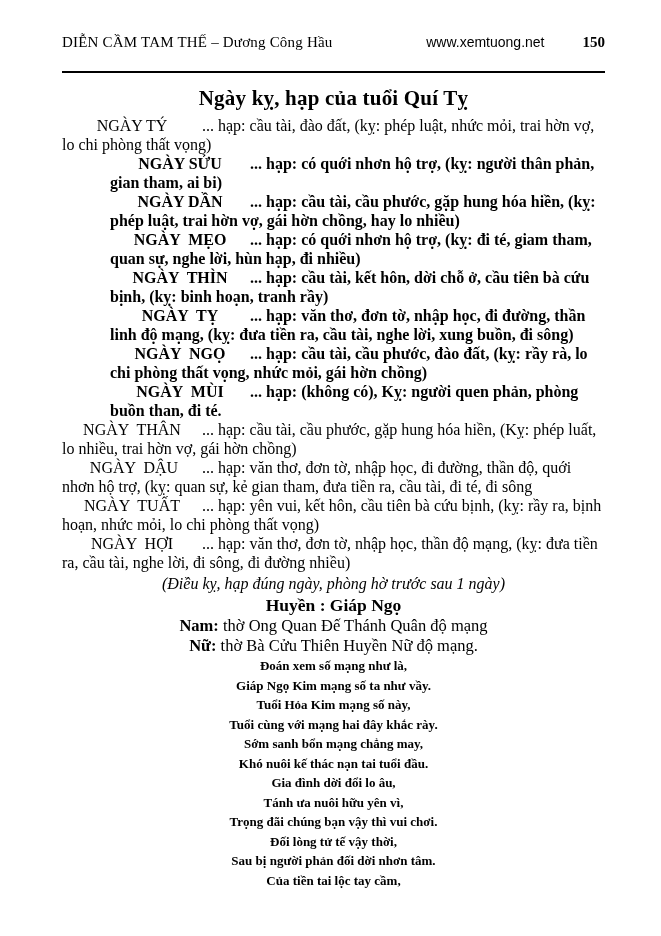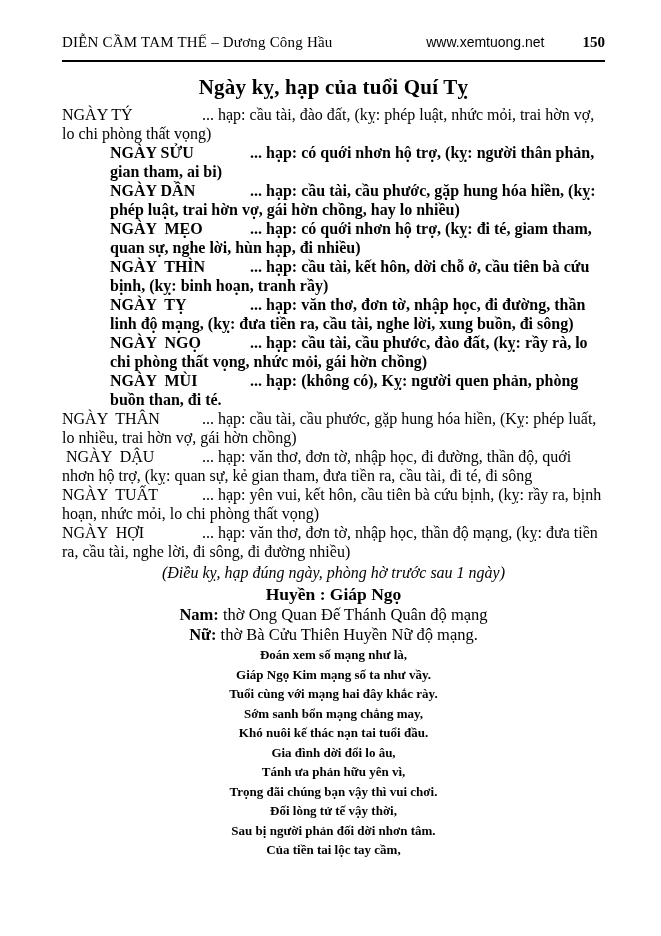--- a/index.html
+++ b/index.html
@@ -7,21 +7,21 @@
     width: 661px; height: 936px;
     font-family: "Liberation Serif", "DejaVu Serif", serif;
     color: #000;
     overflow: hidden;
   }
   .page { padding: 34px 56px 0 62px; }
 
   .header {
     display: flex; align-items: baseline;
     border-bottom: 2px solid #000;
-    padding-bottom: 9px;
+    padding-bottom: 20px;
     font-size: 15px;
   }
   .book-title { flex: 1 1 auto; letter-spacing: 0.2px; }
   .website {
     font-family: "Liberation Sans", "DejaVu Sans", sans-serif;
     font-size: 14px;
     margin-right: 38px;
   }
   .pagenum { font-size: 15px; font-weight: bold; }
 
@@ -29,21 +29,21 @@
     text-align: center;
     font-size: 21px;
     font-weight: bold;
     margin: 13px 0 5px 0;
     letter-spacing: 0.2px;
   }
 
   .entries { font-size: 16px; line-height: 19px; }
   .entry { margin: 0; }
   .entry.bold { font-weight: bold; margin-left: 48px; }
-  .day-label { display: inline-block; min-width: 140px; white-space: pre; }
+  .day-label { display: inline-block; min-width: 140px; white-space: pre; text-align: center; }
   .day-desc { }
 
   .center { text-align: center; }
   .note {
     font-style: italic;
     font-size: 16px;
     line-height: 19px;
     margin-top: 2px;
   }
   .age-title {
@@ -87,24 +87,25 @@
 
   <div class="center note">(Điều kỵ, hạp đúng ngày, phòng hờ trước sau 1 ngày)</div>
 
   <div class="center age-title">Huyền : Giáp Ngọ</div>
   <div class="center worship-line"><b>Nam:</b><span> thờ Ong Quan Đế Thánh Quân độ mạng</span></div>
   <div class="center worship-line"><b>Nữ:</b><span> thờ Bà Cửu Thiên Huyền Nữ độ mạng.</span></div>
 
   <div class="center verse" id="verse">
       <div class="verse-line">Đoán xem số mạng như là,</div>
       <div class="verse-line">Giáp Ngọ Kim mạng số ta như vầy.</div>
+      <div class="verse-line">Tuổi Hỏa Kim mạng số này,</div>
       <div class="verse-line">Tuổi cùng với mạng hai đây khắc rày.</div>
       <div class="verse-line">Sớm sanh bổn mạng chẳng may,</div>
       <div class="verse-line">Khó nuôi kế thác nạn tai tuổi đầu.</div>
       <div class="verse-line">Gia đình dời đổi lo âu,</div>
-      <div class="verse-line">Tánh ưa phản hữu yên vì,</div>
+      <div class="verse-line">Tánh ưa nuôi hữu yên vì,</div>
       <div class="verse-line">Trọng đãi chúng bạn vậy thì vui chơi.</div>
       <div class="verse-line">Đối lòng tử tế vậy thời,</div>
       <div class="verse-line">Sau bị người phản đối dời nhơn tâm.</div>
       <div class="verse-line">Của tiền tai lộc tay cầm,</div>
     </div>
 
 </div>
 
 </body></html>

